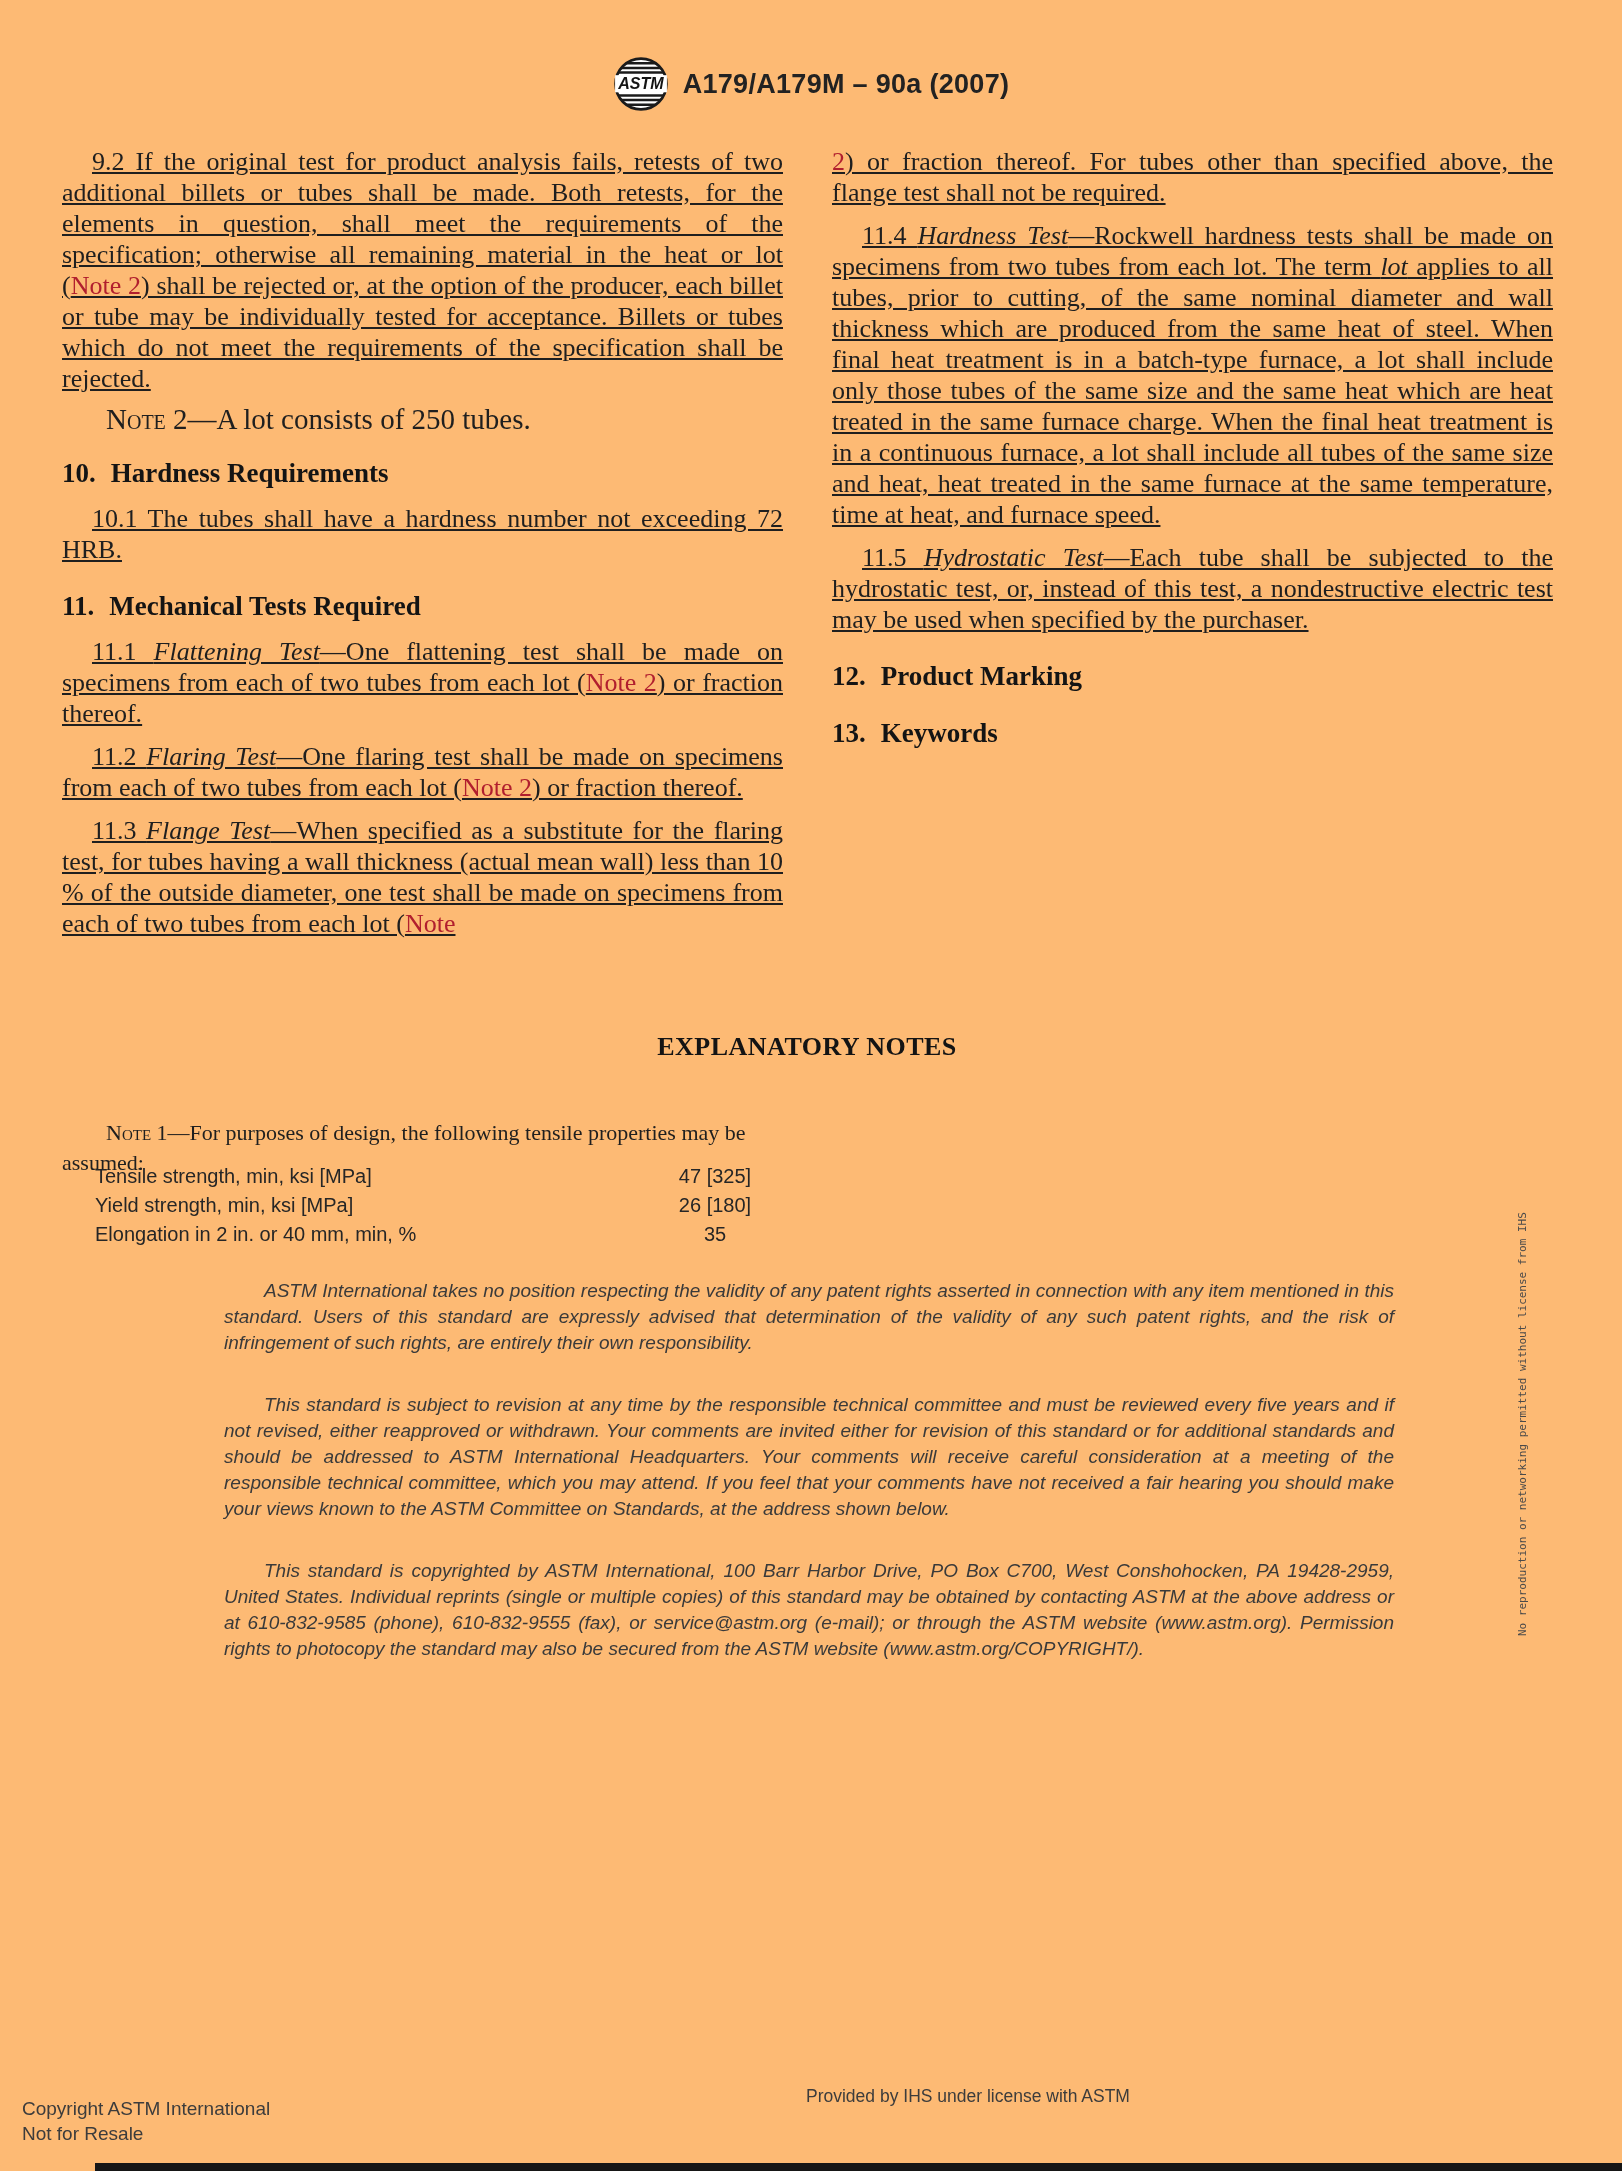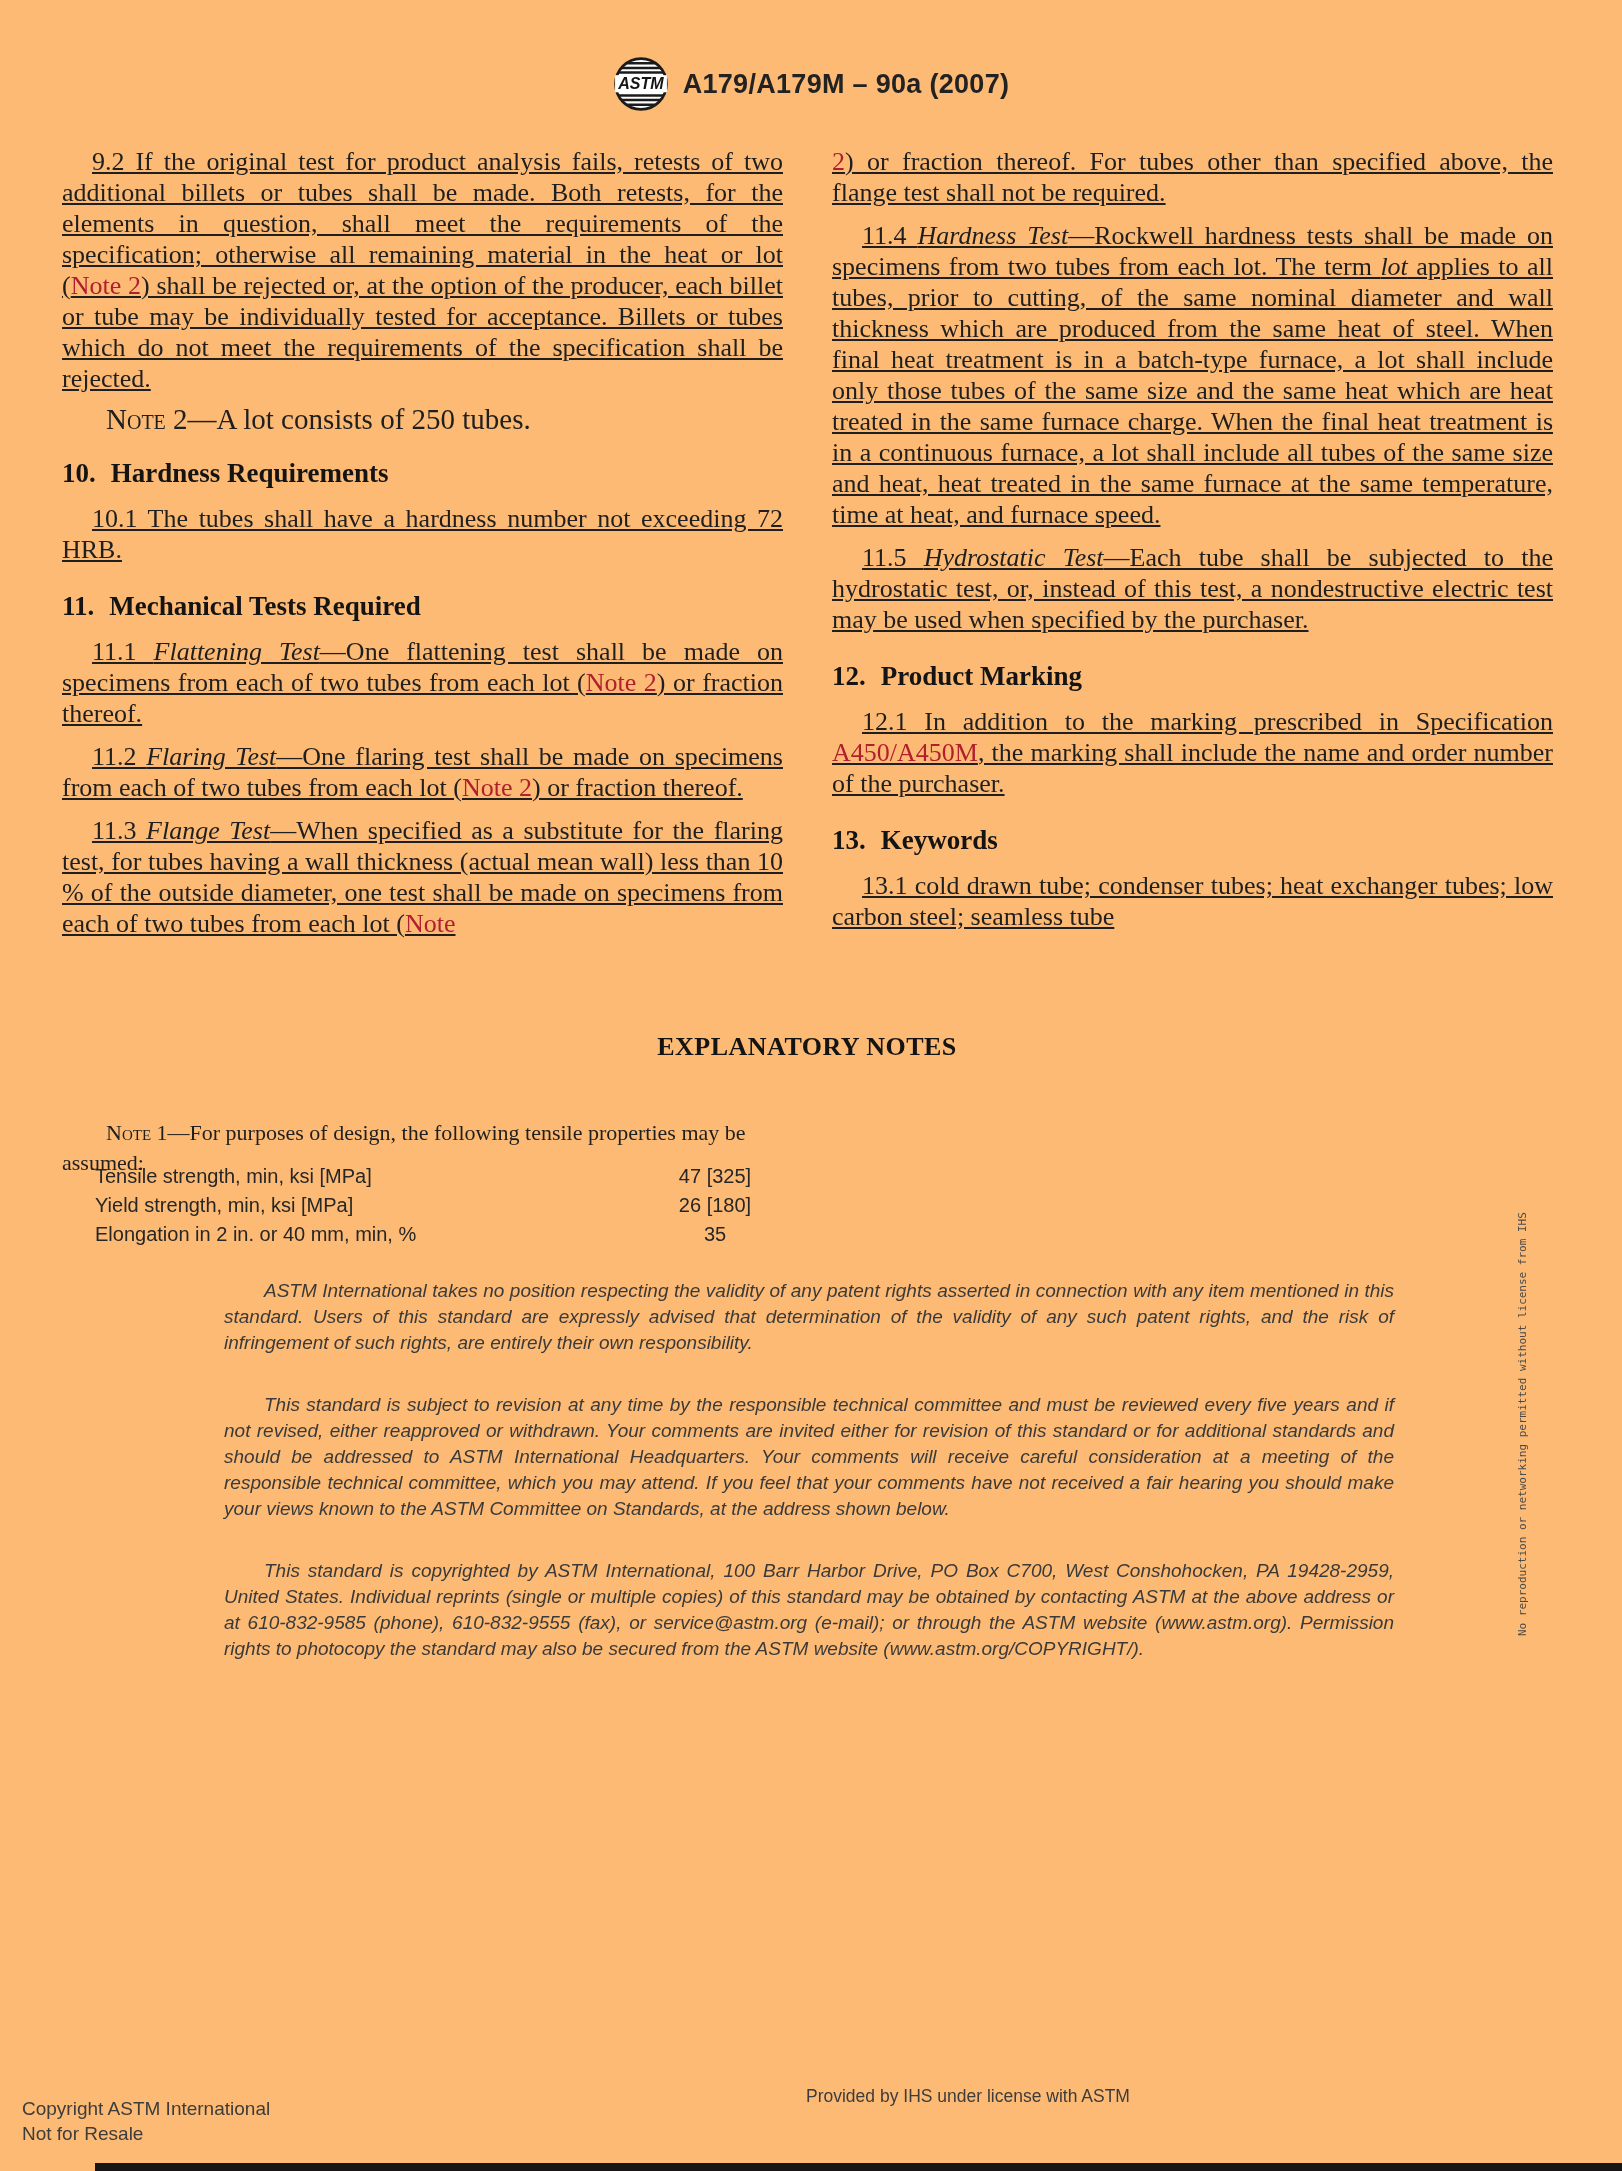--- a/index.html
+++ b/index.html
@@ -121,23 +121,21 @@
     <p class="bp"><span>11.1 </span><span class="it">Flattening Test</span><span>—One flattening test shall be made on specimens from each of two tubes from each lot (</span><span class="red">Note 2</span><span>) or fraction thereof.</span></p>
     <p class="bp"><span>11.2 </span><span class="it">Flaring Test</span><span>—One flaring test shall be made on specimens from each of two tubes from each lot (</span><span class="red">Note 2</span><span>) or fraction thereof.</span></p>
     <p class="bp"><span>11.3 </span><span class="it">Flange Test</span><span>—When specified as a substitute for the flaring test, for tubes having a wall thickness (actual mean wall) less than 10 % of the outside diameter, one test shall be made on specimens from each of two tubes from each lot (</span><span class="red">Note</span></p>
   </div>
 
   <div class="col col-right">
     <p class="bp noindent"><span class="red">2</span><span>) or fraction thereof. For tubes other than specified above, the flange test shall not be required.</span></p>
     <p class="bp"><span>11.4 </span><span class="it">Hardness Test</span><span>—Rockwell hardness tests shall be made on specimens from two tubes from each lot. The term </span><span class="it">lot</span><span> applies to all tubes, prior to cutting, of the same nominal diameter and wall thickness which are produced from the same heat of steel. When final heat treatment is in a batch-type furnace, a lot shall include only those tubes of the same size and the same heat which are heat treated in the same furnace charge. When the final heat treatment is in a continuous furnace, a lot shall include all tubes of the same size and heat, heat treated in the same furnace at the same temperature, time at heat, and furnace speed.</span></p>
     <p class="bp"><span>11.5 </span><span class="it">Hydrostatic Test</span><span>—Each tube shall be subjected to the hydrostatic test, or, instead of this test, a nondestructive electric test may be used when specified by the purchaser.</span></p>
     <h2 class="sec-h"><span class="num">12.</span><span>Product Marking</span></h2>
-    <p class="bp"><span>12.1 In addition to the marking prescribed in Specification </span><span class="red">A450/A450M</span><span>, the marking shall include the name and order number of the purchaser.</span></p>
     <h2 class="sec-h"><span class="num">13.</span><span>Keywords</span></h2>
-    <p class="bp">13.1 cold drawn tube; condenser tubes; heat exchanger tubes; low carbon steel; seamless tube</p>
   </div>
 
   <div class="expl-heading">EXPLANATORY NOTES</div>
   <p class="note1"><span class="sc">Note 1—</span><span>For purposes of design, the following tensile properties may be assumed:</span></p>
 
   <div class="ttable">
     <div class="trow">
         <span class="tlabel">Tensile strength, min, ksi [MPa]</span>
         <span class="tvalue">47 [325]</span>
       </div>

